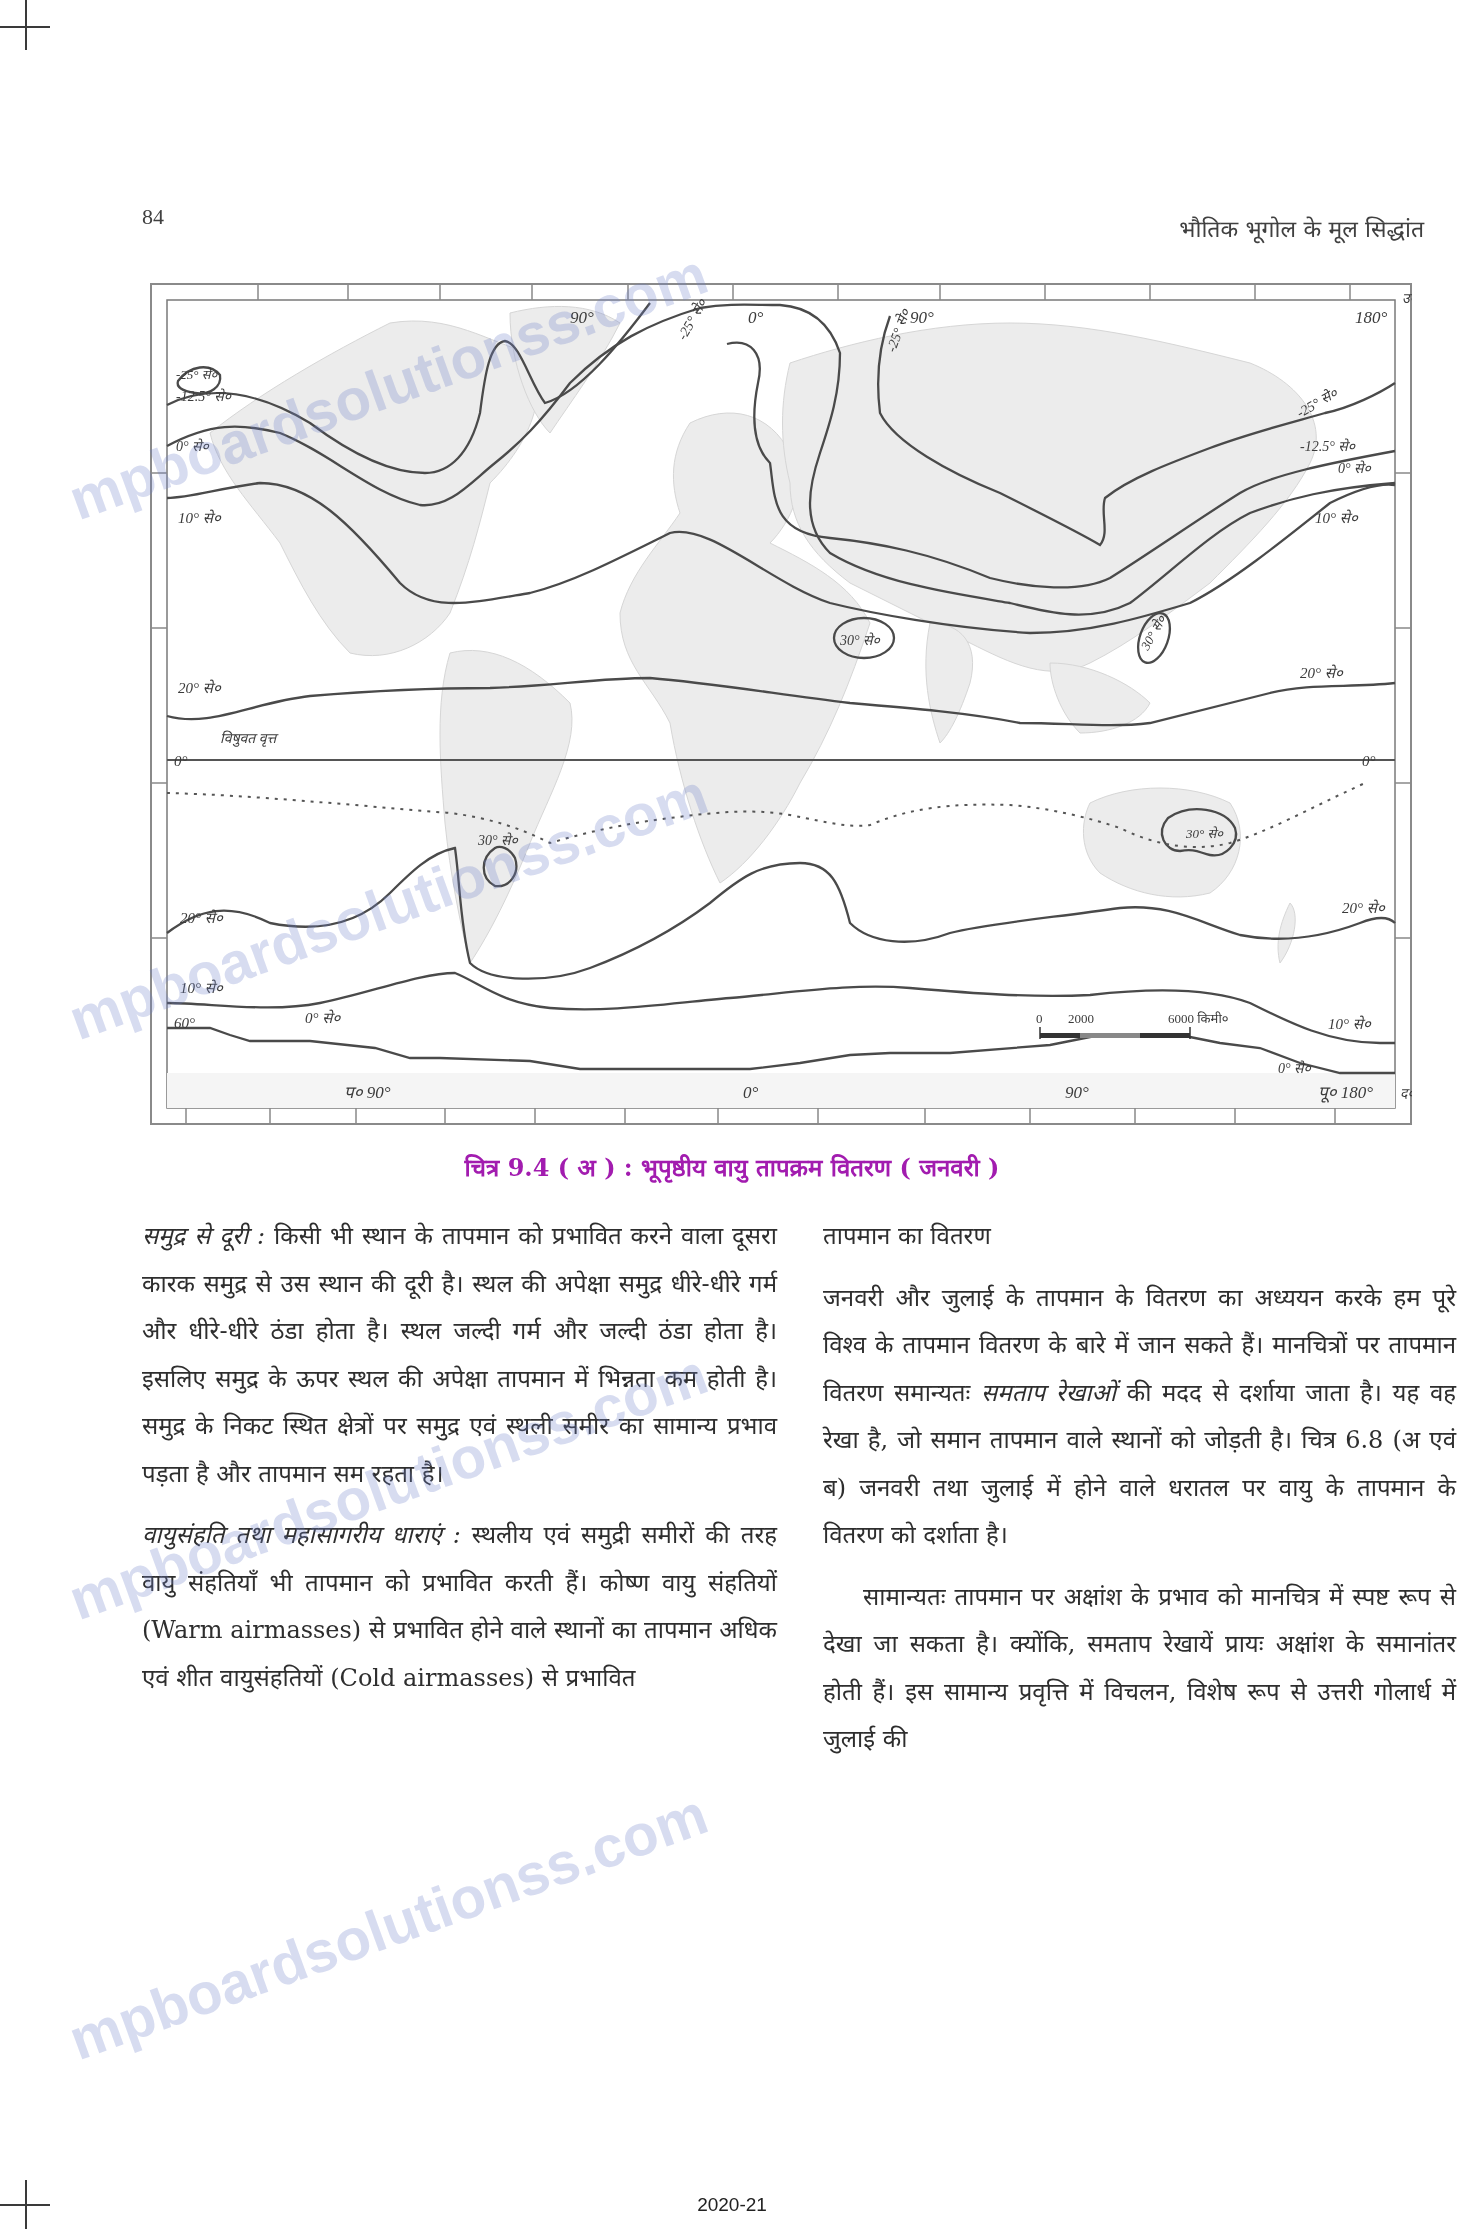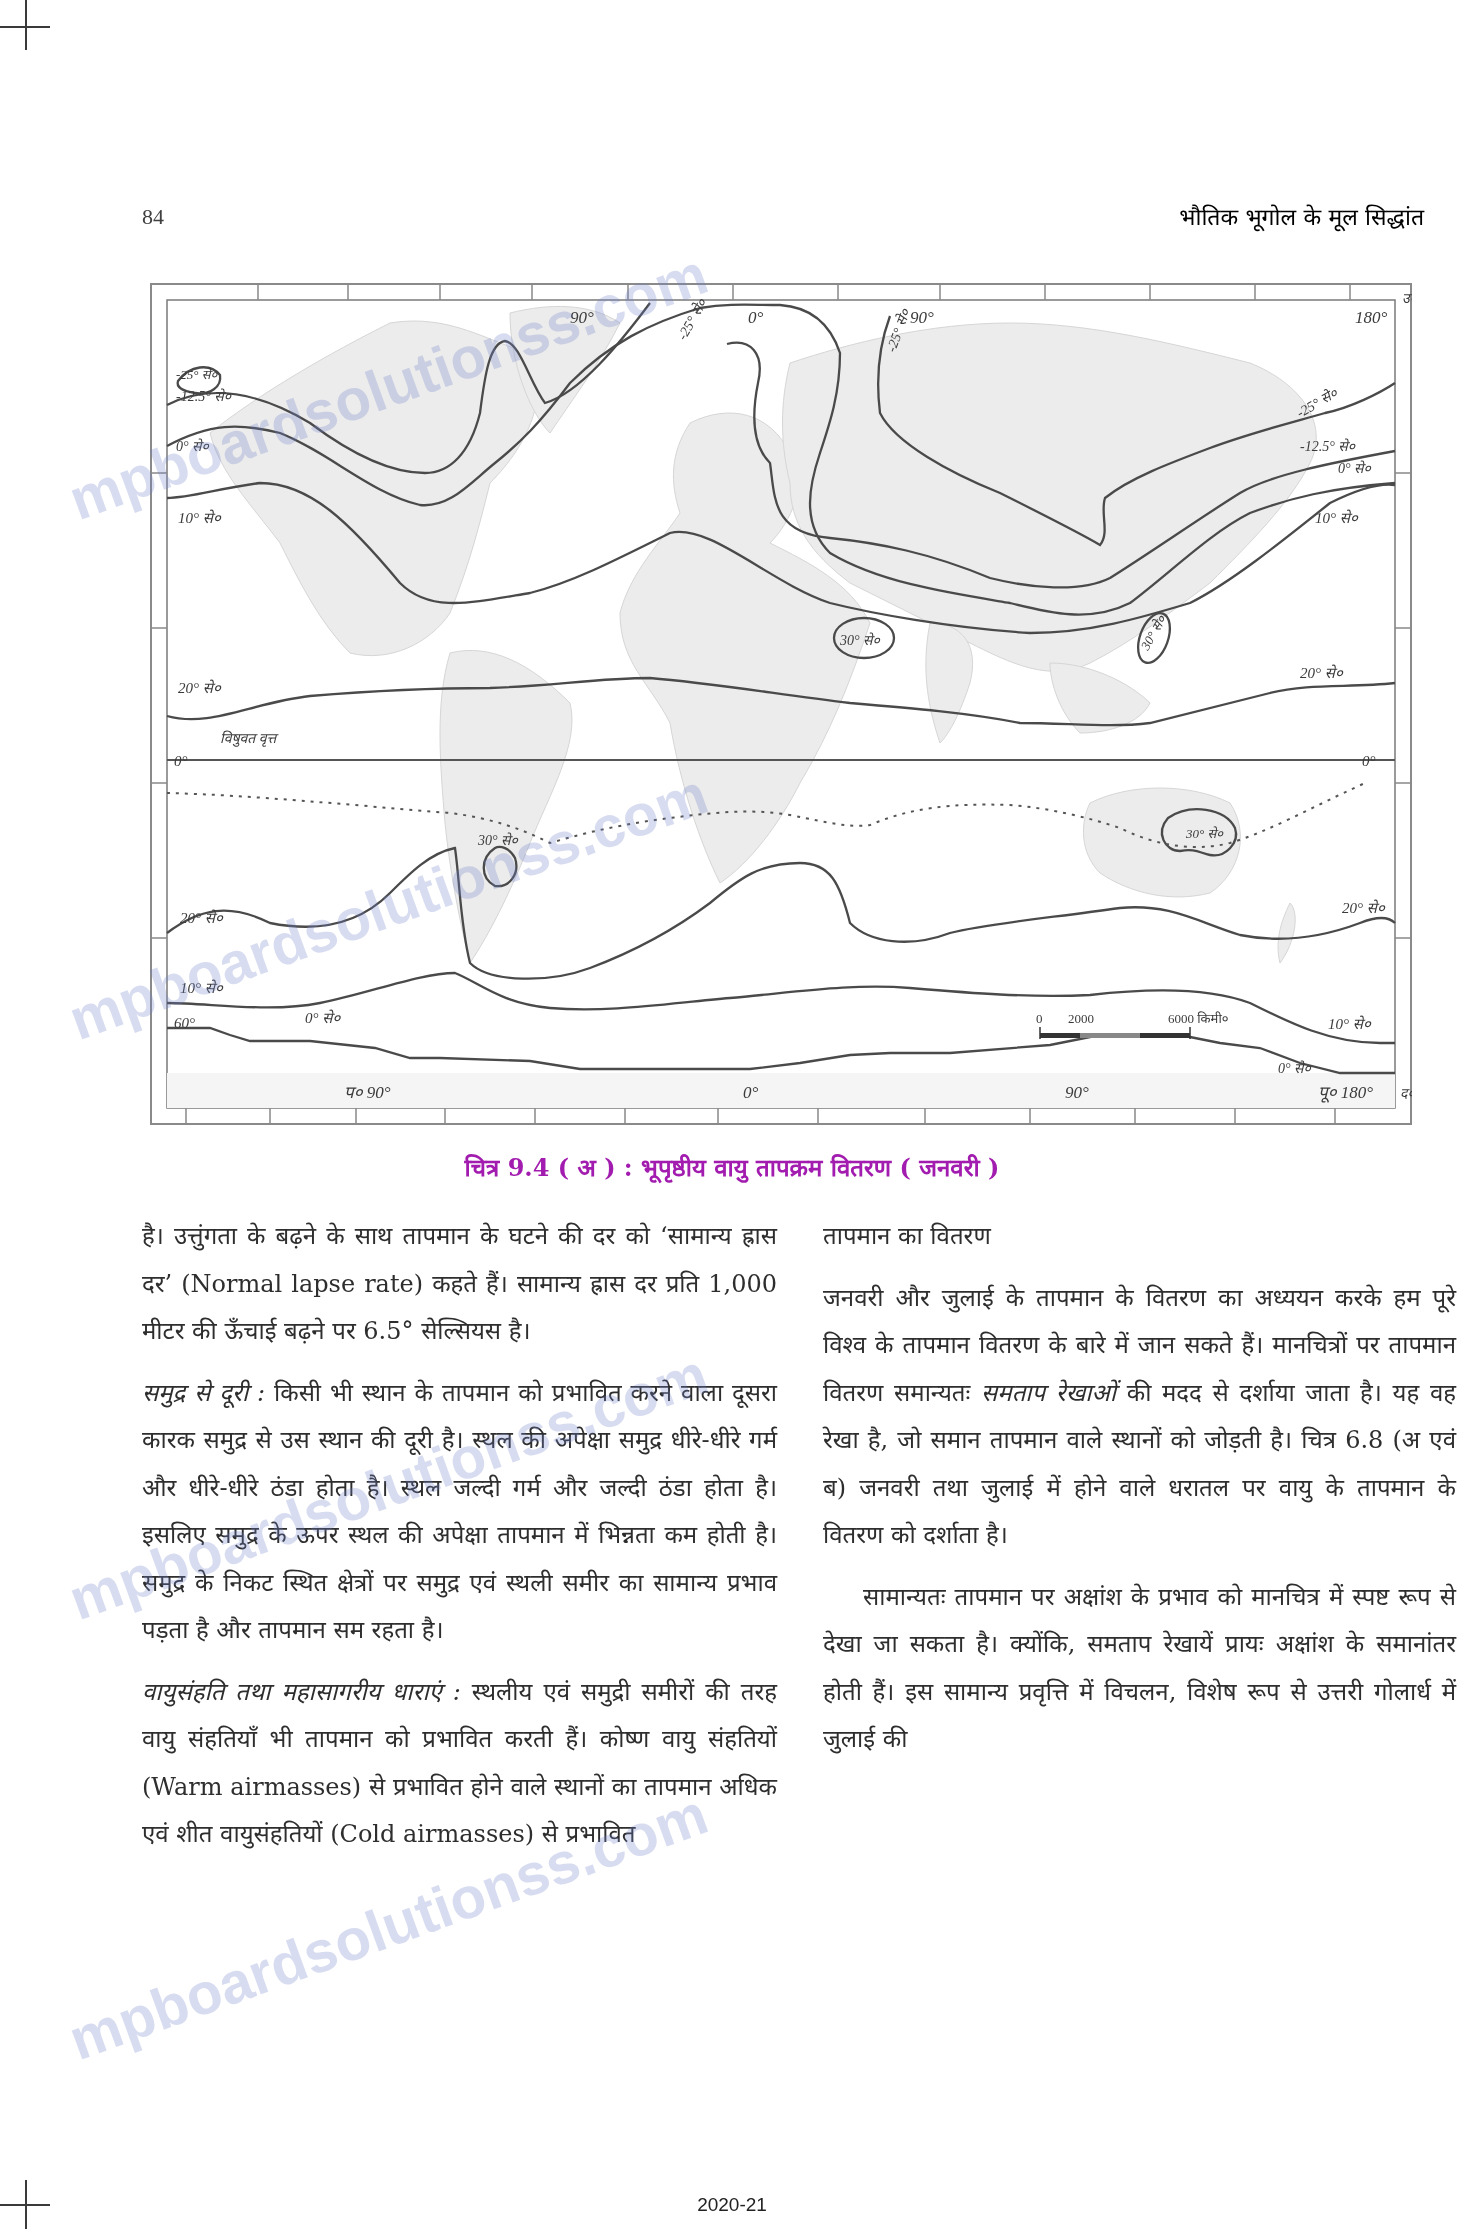--- a/index.html
+++ b/index.html
@@ -5,21 +5,21 @@
   html, body { margin: 0; padding: 0; background: #ffffff; }
   body {
     width: 1464px; height: 2229px; position: relative; overflow: hidden;
     font-family: "DejaVu Serif", "Liberation Serif", serif; color: #2b2b2b;
   }
   .crop { position: absolute; background: #3a3a3a; }
   .crop-h { height: 2px; }
   .crop-v { width: 2px; }
 
   .page-number { position: absolute; left: 142px; top: 204px; font-size: 22px; font-family: "Liberation Serif", serif; color: #404040; }
-  .running-head { position: absolute; right: 40px; top: 200px; font-size: 23px; color: #000000; }
+  .running-head { position: absolute; right: 40px; top: 212px; font-size: 23px; color: #404040; }
 
   .figure { position: absolute; left: 150px; top: 283px; width: 1262px; height: 842px; }
   .figure svg { display: block; }
 
   .caption { position: absolute; left: 0; width: 1464px; top: 1150px; text-align: center; font-size: 24px; font-weight: bold; color: #a21caf; }
 
   .col { position: absolute; font-size: 24px; line-height: 47.5px; text-align: justify; color: #2e2e2e; }
   .col-left { left: 142px; top: 1213px; width: 635px; }
   .col-right { left: 823px; top: 1213px; width: 633px; }
   .col p { margin: 0 0 14px 0; }
@@ -200,21 +200,20 @@
       <text x="886" y="740" font-size="13" font-style="normal">0</text>
       <text x="918" y="740" font-size="13" font-style="normal">2000</text>
       <text x="1018" y="740" font-size="13" font-style="normal">6000 किमी०</text>
     </g>
   </svg>
 </div>
 
 <div class="caption">चित्र 9.4 ( अ ) : भूपृष्ठीय वायु तापक्रम वितरण ( जनवरी )</div>
 
 <div class="col col-left">
-  <p>है। उत्तुंगता के बढ़ने के साथ तापमान के घटने की दर को ‘सामान्य ह्रास दर’ (Normal lapse rate) कहते हैं। सामान्य ह्रास दर प्रति 1,000 मीटर की ऊँचाई बढ़ने पर 6.5° सेल्सियस है।</p>
   <p><em>समुद्र से दूरी :</em><span> किसी भी स्थान के तापमान को प्रभावित करने वाला दूसरा कारक समुद्र से उस स्थान की दूरी है। स्थल की अपेक्षा समुद्र धीरे-धीरे गर्म और धीरे-धीरे ठंडा होता है। स्थल जल्दी गर्म और जल्दी ठंडा होता है। इसलिए समुद्र के ऊपर स्थल की अपेक्षा तापमान में भिन्नता कम होती है। समुद्र के निकट स्थित क्षेत्रों पर समुद्र एवं स्थली समीर का सामान्य प्रभाव पड़ता है और तापमान सम रहता है।</span></p>
   <p><em>वायुसंहति तथा महासागरीय धाराएं :</em><span> स्थलीय एवं समुद्री समीरों की तरह वायु संहतियाँ भी तापमान को प्रभावित करती हैं। कोष्ण वायु संहतियों (Warm airmasses) से प्रभावित होने वाले स्थानों का तापमान अधिक एवं शीत वायुसंहतियों (Cold airmasses) से प्रभावित</span></p>
 </div>
 
 <div class="col col-right">
   <h4>तापमान का वितरण</h4>
   <p><span>जनवरी और जुलाई के तापमान के वितरण का अध्ययन करके हम पूरे विश्व के तापमान वितरण के बारे में जान सकते हैं। मानचित्रों पर तापमान वितरण समान्यतः </span><em>समताप रेखाओं</em><span> की मदद से दर्शाया जाता है। यह वह रेखा है, जो समान तापमान वाले स्थानों को जोड़ती है। चित्र 6.8 (अ एवं ब) जनवरी तथा जुलाई में होने वाले धरातल पर वायु के तापमान के वितरण को दर्शाता है।</span></p>
   <p class="indent">सामान्यतः तापमान पर अक्षांश के प्रभाव को मानचित्र में स्पष्ट रूप से देखा जा सकता है। क्योंकि, समताप रेखायें प्रायः अक्षांश के समानांतर होती हैं। इस सामान्य प्रवृत्ति में विचलन, विशेष रूप से उत्तरी गोलार्ध में जुलाई की</p>
 </div>
 

